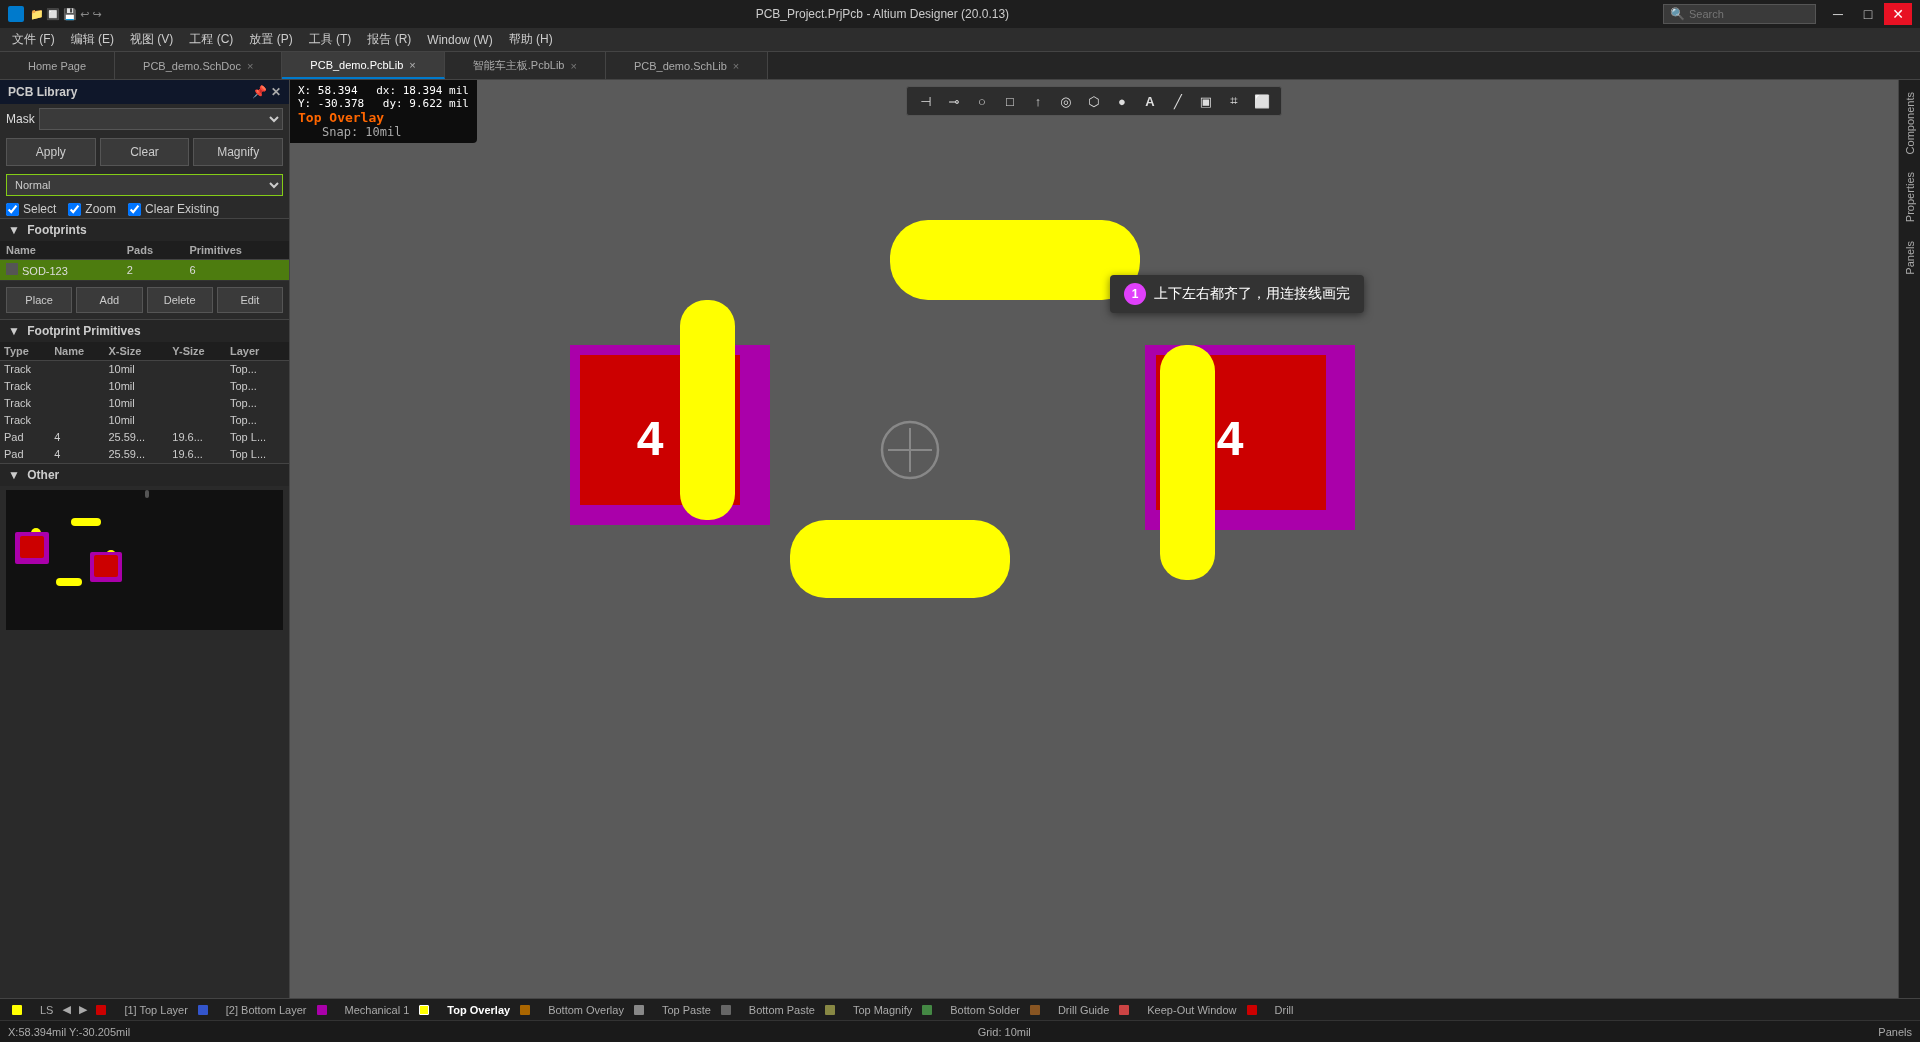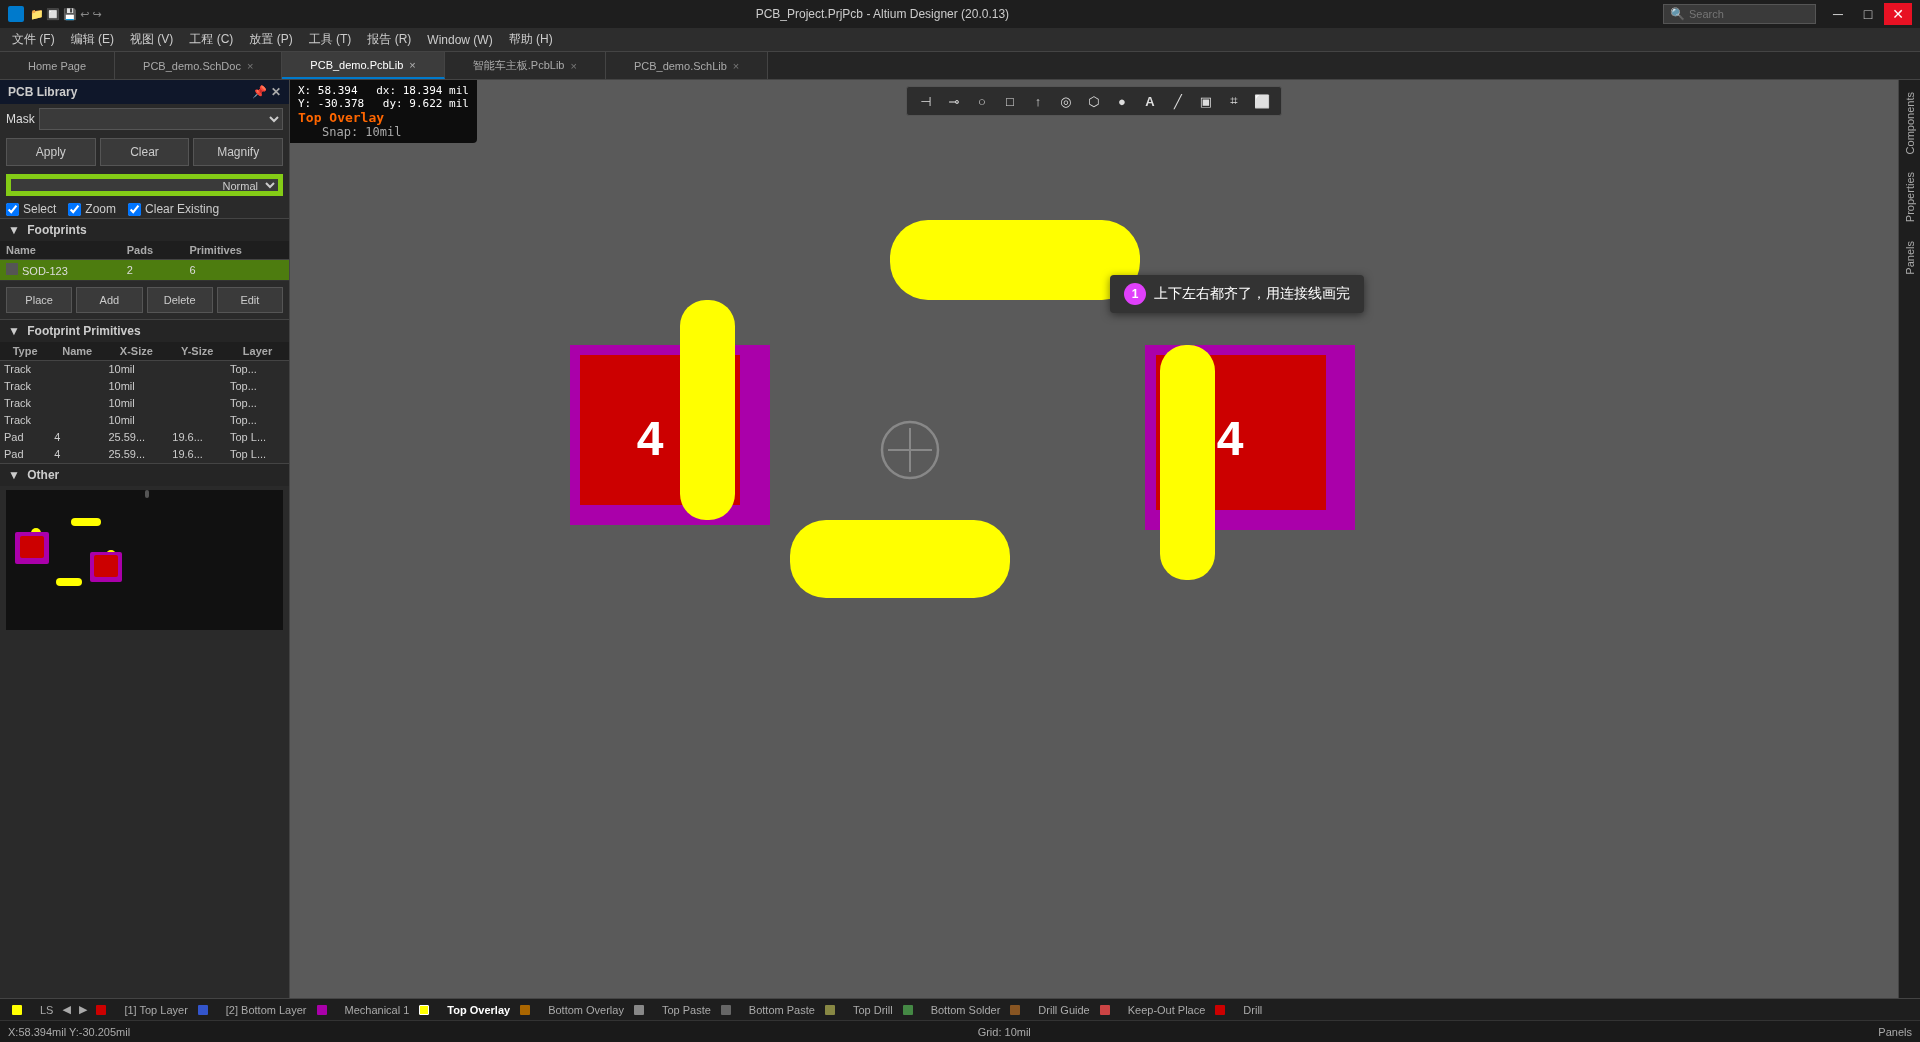--- a/index.html
+++ b/index.html
@@ -73,21 +73,21 @@
     #footprints-table td .fp-icon { display: inline-block; width: 12px; height: 12px; background: #555; margin-right: 4px; }
 
     
     #action-btn-row { display: flex; gap: 4px; padding: 6px; margin-top: auto; }
     .action-btn { flex: 1; height: 26px; background: #3a3a3a; border: 1px solid #555; color: #ccc; cursor: pointer; font-size: 11px; }
 
     
     #primitives-section { border-top: 1px solid #444; }
     #primitives-header { padding: 4px 8px; font-weight: bold; color: #ccc; background: #252525; font-size: 12px; }
     #primitives-table { width: 100%; border-collapse: collapse; }
-    #primitives-table th { background: #1e1e1e; color: #aaa; padding: 3px 4px; text-align: center; font-size: 11px; border-bottom: 1px solid #444; }
+    #primitives-table th { background: #1e1e1e; color: #aaa; padding: 3px 4px; text-align: left; font-size: 11px; border-bottom: 1px solid #444; }
     #primitives-table td { padding: 2px 4px; font-size: 11px; color: #ccc; border-bottom: 1px solid #2a2a2a; }
 
     
     #other-section { border-top: 1px solid #444; flex: 1; }
     #other-header { padding: 4px 8px; font-weight: bold; color: #ccc; background: #252525; font-size: 12px; cursor: pointer; }
     #mini-preview { background: #111; margin: 4px 6px; flex: 1; position: relative; overflow: hidden; height: 140px; }
 
     
     #canvas-area {
       flex: 1; background: #5a5a5a; position: relative; overflow: hidden;
@@ -245,21 +245,21 @@
       </select>
     </div>
 
     <div id="btn-row">
       <button class="panel-btn">Apply</button>
       <button class="panel-btn">Clear</button>
       <button class="panel-btn">Magnify</button>
     </div>
 
     <div id="normal-row">
-      <select style="flex:1;background:#3a3a3a;border:5px solid #84cc16;color:#ccc;height:22px;font-size:11px;text-align:right;">
+      <select style="flex:1;background:#3a3a3a;border:1px solid #84cc16;color:#ccc;height:22px;font-size:11px;">
         <option>Normal</option>
       </select>
     </div>
 
     <div id="check-row">
       <label class="check-item">
         <input type="checkbox" checked="" style="">
         <span>Select</span>
       </label>
       <label class="check-item">
@@ -499,33 +499,33 @@
   <div class="layer-item">
     <div class="layer-dot" style="background:#888888;"></div>
     <span>Top Paste</span>
   </div>
   <div class="layer-item">
     <div class="layer-dot" style="background:#666666;"></div>
     <span>Bottom Paste</span>
   </div>
   <div class="layer-item">
     <div class="layer-dot" style="background:#888844;"></div>
-    <span>Top Drill</span>
+    <span>Top Magnify</span>
   </div>
   <div class="layer-item">
     <div class="layer-dot" style="background:#448844;"></div>
     <span>Bottom Solder</span>
   </div>
   <div class="layer-item">
     <div class="layer-dot" style="background:#885522;"></div>
     <span>Drill Guide</span>
   </div>
   <div class="layer-item">
     <div class="layer-dot" style="background:#cc4444;"></div>
-    <span>Keep-Out Place</span>
+    <span>Keep-Out Window</span>
   </div>
   <div class="layer-item">
     <div class="layer-dot" style="background:#cc0000;"></div>
     <span>Drill</span>
   </div>
 </div>
 
 <div id="status-bar">
   <span>X:58.394mil Y:-30.205mil</span>
   <span>Grid: 10mil</span>

